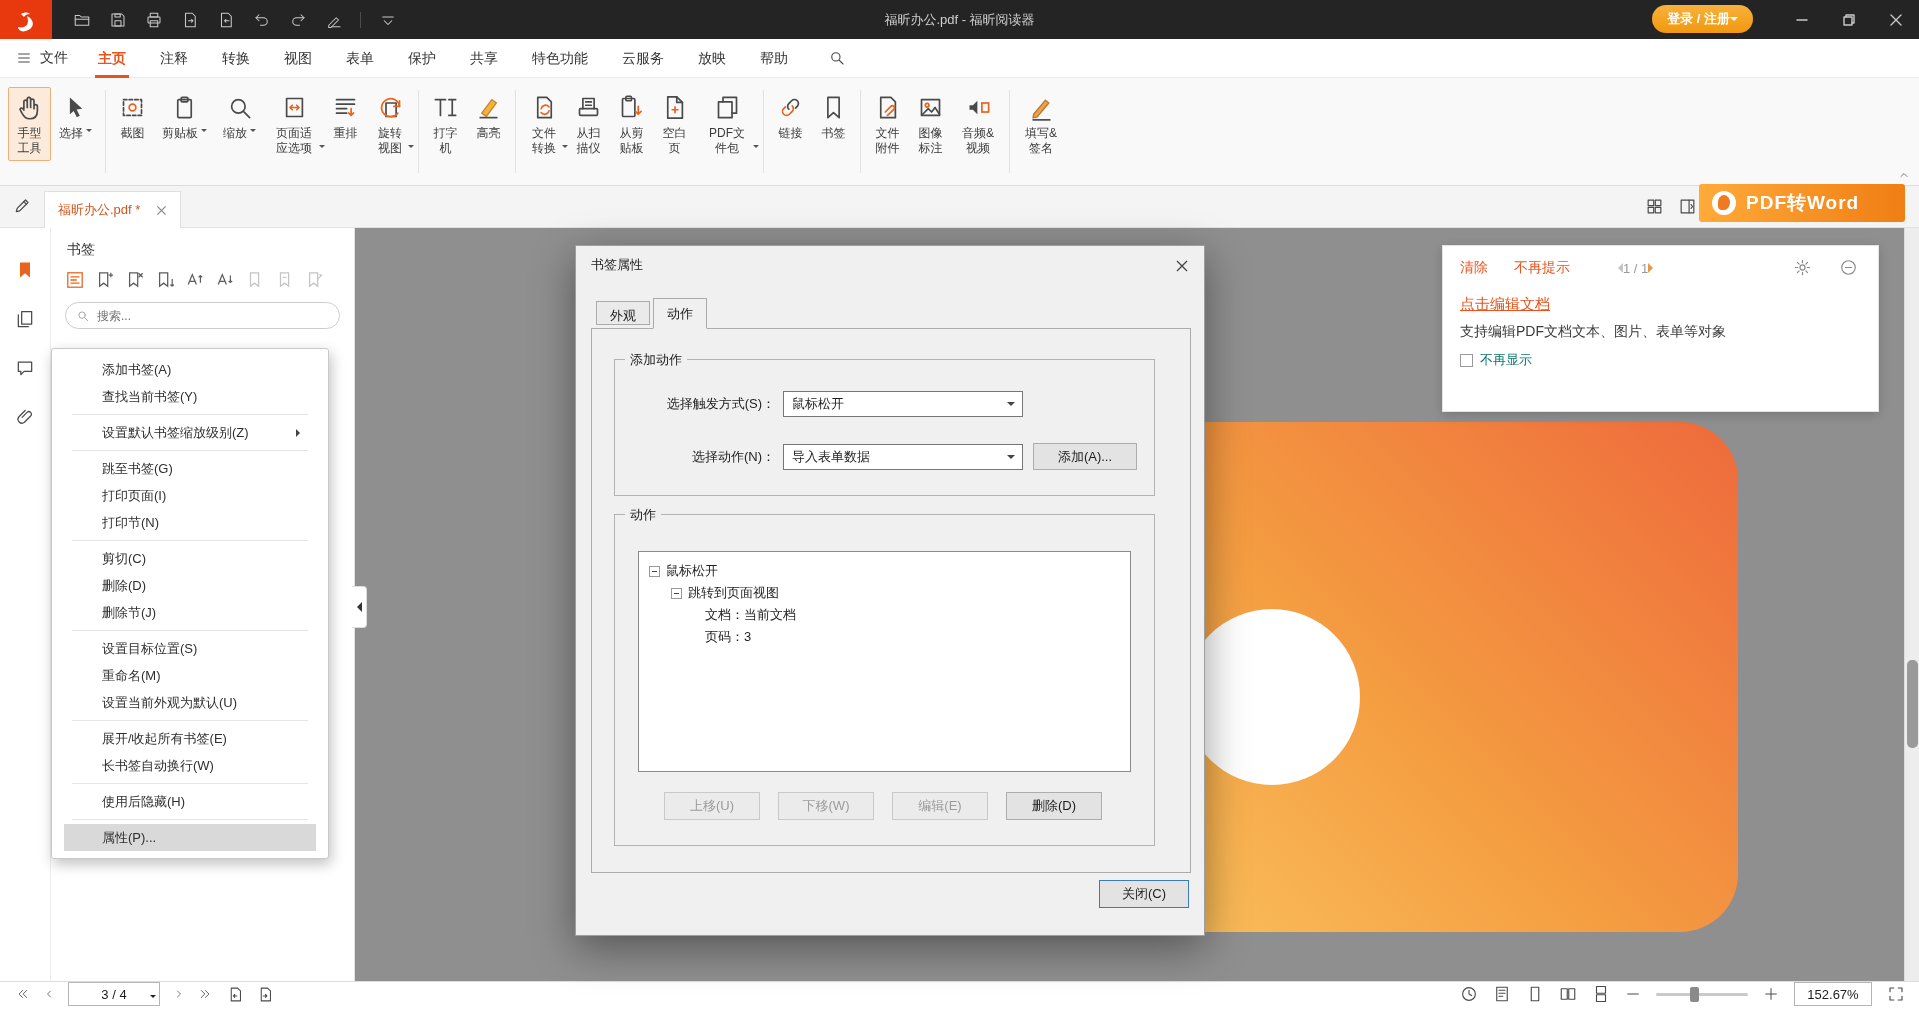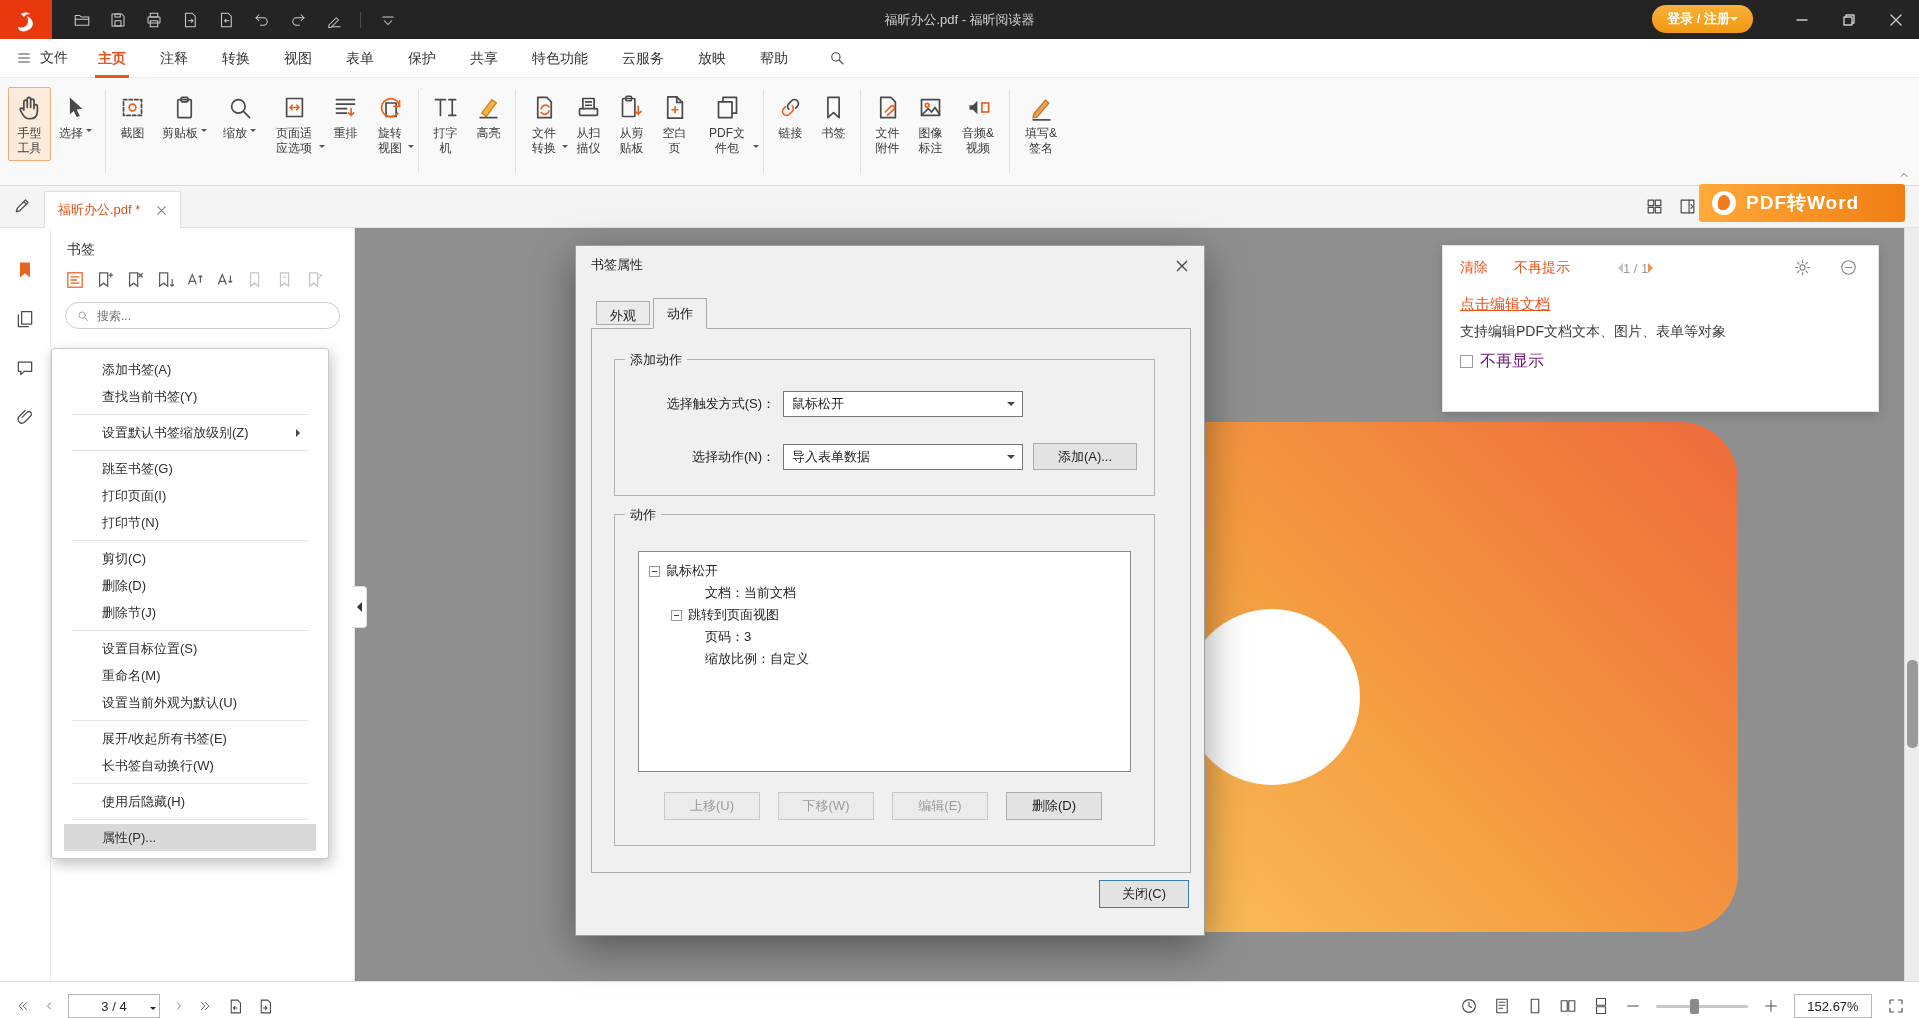--- a/index.html
+++ b/index.html
@@ -99,24 +99,24 @@
 
 .tip{position:absolute;left:1442px;top:245px;width:437px;height:167px;background:#fff;border:1px solid #e3e3e3;box-shadow:0 3px 10px rgba(0,0,0,.16);z-index:6}
 .tiphead{position:relative;height:44px;display:flex;align-items:center;padding:0 17px;gap:26px}
 .tlink{color:#E8541D;font-size:14px}
 .pager{position:absolute;left:170px;display:flex;align-items:center;color:#9a9a9a;font-size:13px}
 .tria-l{width:0;height:0;border:5px solid transparent;border-right-color:#c4c4c4}
 .tria-r{width:0;height:0;border:5px solid transparent;border-left-color:#E8954D}
 .tipico{position:absolute;top:12px}
 .tipedit{margin:5px 17px 0;display:inline-block;color:#E8541D;font-size:15px;text-decoration:underline}
 .tipdesc{margin:9px 17px 0;font-size:14px;color:#3a3a3a}
-.tipchk{margin:10px 17px 0;display:flex;align-items:center;gap:7px;color:#701a75;font-size:16px}
+.tipchk{margin:10px 17px 0;display:flex;align-items:center;gap:7px;color:#0f766e;font-size:13px}
 .cbox{width:13px;height:13px;border:1px solid #9a9a9a;background:#fff;flex:none}
 
-.sbar{position:absolute;left:0;top:981px;width:1919px;height:37px;background:#fff;border-top:1px solid #ddd;display:flex;align-items:flex-end;padding:0 14px;font-size:13px;color:#444}
+.sbar{position:absolute;left:0;top:981px;width:1919px;height:37px;background:#fff;border-top:1px solid #ddd;display:flex;align-items:flex-start;padding:0 14px;font-size:13px;color:#444}
 .sleft{display:flex;align-items:center;gap:13px}
 .pagebox{width:92px;height:24px;border:1px solid #b5b5b5;display:flex;align-items:center;justify-content:center;position:relative;background:#fff}
 .pagebox input{width:66px;border:none;outline:none;text-align:center;font-size:13px;color:#222;font-family:inherit;background:transparent}
 .pgcaret{position:absolute;right:3px;bottom:4px;width:0;height:0;border:3.5px solid transparent;border-top-color:#222}
 .sright{position:absolute;right:14px;display:flex;align-items:center;gap:15px}
 .slider{width:92px;height:3px;background:#c9c9c9;border-radius:2px;position:relative}
 .sthumb{position:absolute;left:34px;top:-6px;width:9px;height:15px;background:#8a8a8a;border-radius:2px}
 .zoombox{width:78px;height:24px;border:1px solid #b5b5b5;display:flex;align-items:center;justify-content:center;background:#fff}
 .zoombox input{width:70px;border:none;outline:none;text-align:center;font-size:13px;color:#222;font-family:inherit;background:transparent}
 </style>
@@ -571,32 +571,29 @@
         <div class="btn addbtn">添加(A)...</div>
       </div>
     </div>
     <div class="grp grp2">
       <span class="glabel">动作</span>
       <div class="treebox">
         <div class="trow">
             <span class="minus"></span>
             <span>鼠标松开</span>
           </div>
-        <div class="trow" style="margin-left:56px">
-            <span>文档：当前文档</span>
-          </div>
         <div class="trow" style="margin-left:22px">
             <span class="minus"></span>
             <span>跳转到页面视图</span>
           </div>
         <div class="trow" style="margin-left:56px">
-            <span>页码：3</span>
+            <span>文档：当前文档</span>
           </div>
         <div class="trow" style="margin-left:56px">
-            <span>缩放比例：自定义</span>
+            <span>页码：3</span>
           </div>
       </div>
       <div class="btnrow">
         <div class="btn dis">上移(U)</div>
         <div class="btn dis">下移(W)</div>
         <div class="btn dis">编辑(E)</div>
         <div class="btn">删除(D)</div>
       </div>
     </div>
   </div>

